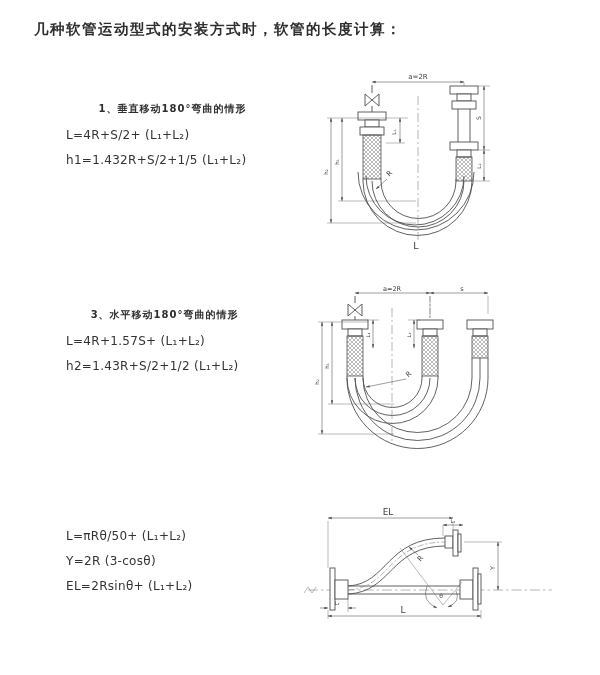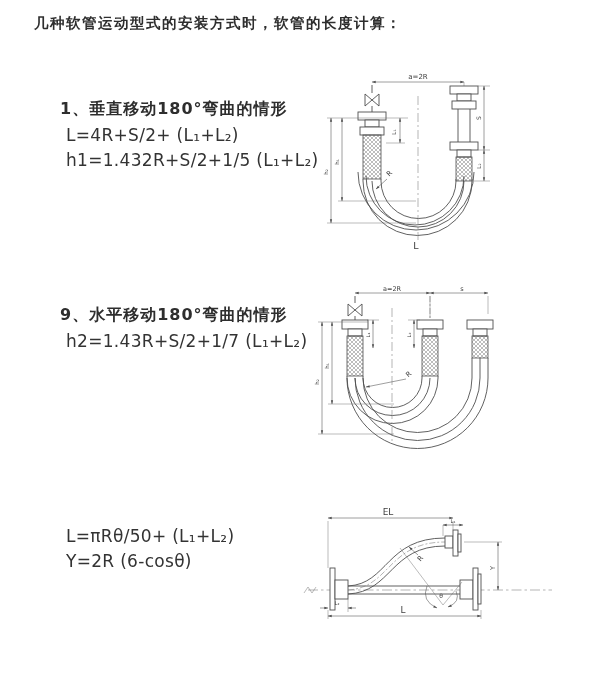--- a/index.html
+++ b/index.html
@@ -5,36 +5,36 @@
   html,body{margin:0;padding:0;}
   body{
     width:600px;height:675px;
     background:#ffffff;
     font-family:"DejaVu Sans","Liberation Sans",sans-serif;
     color:#2e2e2e;
     position:relative;
     overflow:hidden;
   }
   .page-title{
-    position:absolute;left:34px;top:14px;
+    position:absolute;left:34px;top:20px;
     font-size:14.5px;font-weight:bold;letter-spacing:1.5px;
     white-space:nowrap;
   }
   .section{position:absolute;}
   .sec-1{left:44px;top:100px;}
   .sec-2{left:44px;top:306px;}
   .sec-3{left:40px;top:519px;}
   .sec-heading{
-    font-size:16px;font-weight:bold;letter-spacing:1px;
-    line-height:18px;margin:0 0 8px 16px;white-space:nowrap;
+    font-size:10px;font-weight:bold;letter-spacing:1px;
+    line-height:18px;margin:0 0 8px 4px;white-space:nowrap;text-align:right;
   }
   .formulas{padding-left:22px;}
   .sec-3 .formulas{padding-left:26px;}
   .formula{
-    font-size:17px;line-height:16px;margin-top:9px;
+    font-size:12px;line-height:16px;margin-top:9px;
     letter-spacing:.3px;white-space:nowrap;color:#333;
   }
   .diagram{position:absolute;}
   .d1{left:312px;top:66px;}
   .d2{left:310px;top:280px;}
   .d3{left:300px;top:498px;}
   svg{display:block;}
   svg text{
     font-family:"DejaVu Sans","Liberation Sans",sans-serif;
     fill:#3f3f3f;stroke:none;
@@ -53,30 +53,32 @@
 
 <div class="section sec-1">
   <div class="sec-heading">1、垂直移动180°弯曲的情形</div>
   <div class="formulas">
     <div class="formula">L=4R+S/2+ (L₁+L₂)</div>
     <div class="formula">h1=1.432R+S/2+1/5 (L₁+L₂)</div>
   </div>
 </div>
 
 <div class="section sec-2">
-  <div class="sec-heading">9、水平移动180°弯曲的情形</div>
+  <div class="sec-heading">3、水平移动180°弯曲的情形</div>
   <div class="formulas">
-    <div class="formula">h2=1.43R+S/2+1/7 (L₁+L₂)</div>
+    <div class="formula">L=4R+1.57S+ (L₁+L₂)</div>
+    <div class="formula">h2=1.43R+S/2+1/2 (L₁+L₂)</div>
   </div>
 </div>
 
 <div class="section sec-3">
   <div class="formulas">
     <div class="formula">L=πRθ/50+ (L₁+L₂)</div>
-    <div class="formula">Y=2R (6-cosθ)</div>
+    <div class="formula">Y=2R (3-cosθ)</div>
+    <div class="formula">EL=2Rsinθ+ (L₁+L₂)</div>
   </div>
 </div>
 
 <svg class="diagram d1" width="280" height="190" viewBox="0 0 280 190">
   <defs>
     <marker id="d1-ar" viewBox="0 0 10 10" refX="9.5" refY="5" markerWidth="10" markerHeight="7" orient="auto-start-reverse">
       <path d="M0,2 L10,5 L0,8 z" fill="#4f4f4f"></path>
     </marker>
     <pattern id="d1-hx" width="4" height="4" patternUnits="userSpaceOnUse">
       <path d="M0,4 L4,0 M0,0 L4,4" stroke="#7a7a7a" stroke-width="0.5" fill="none"></path>

